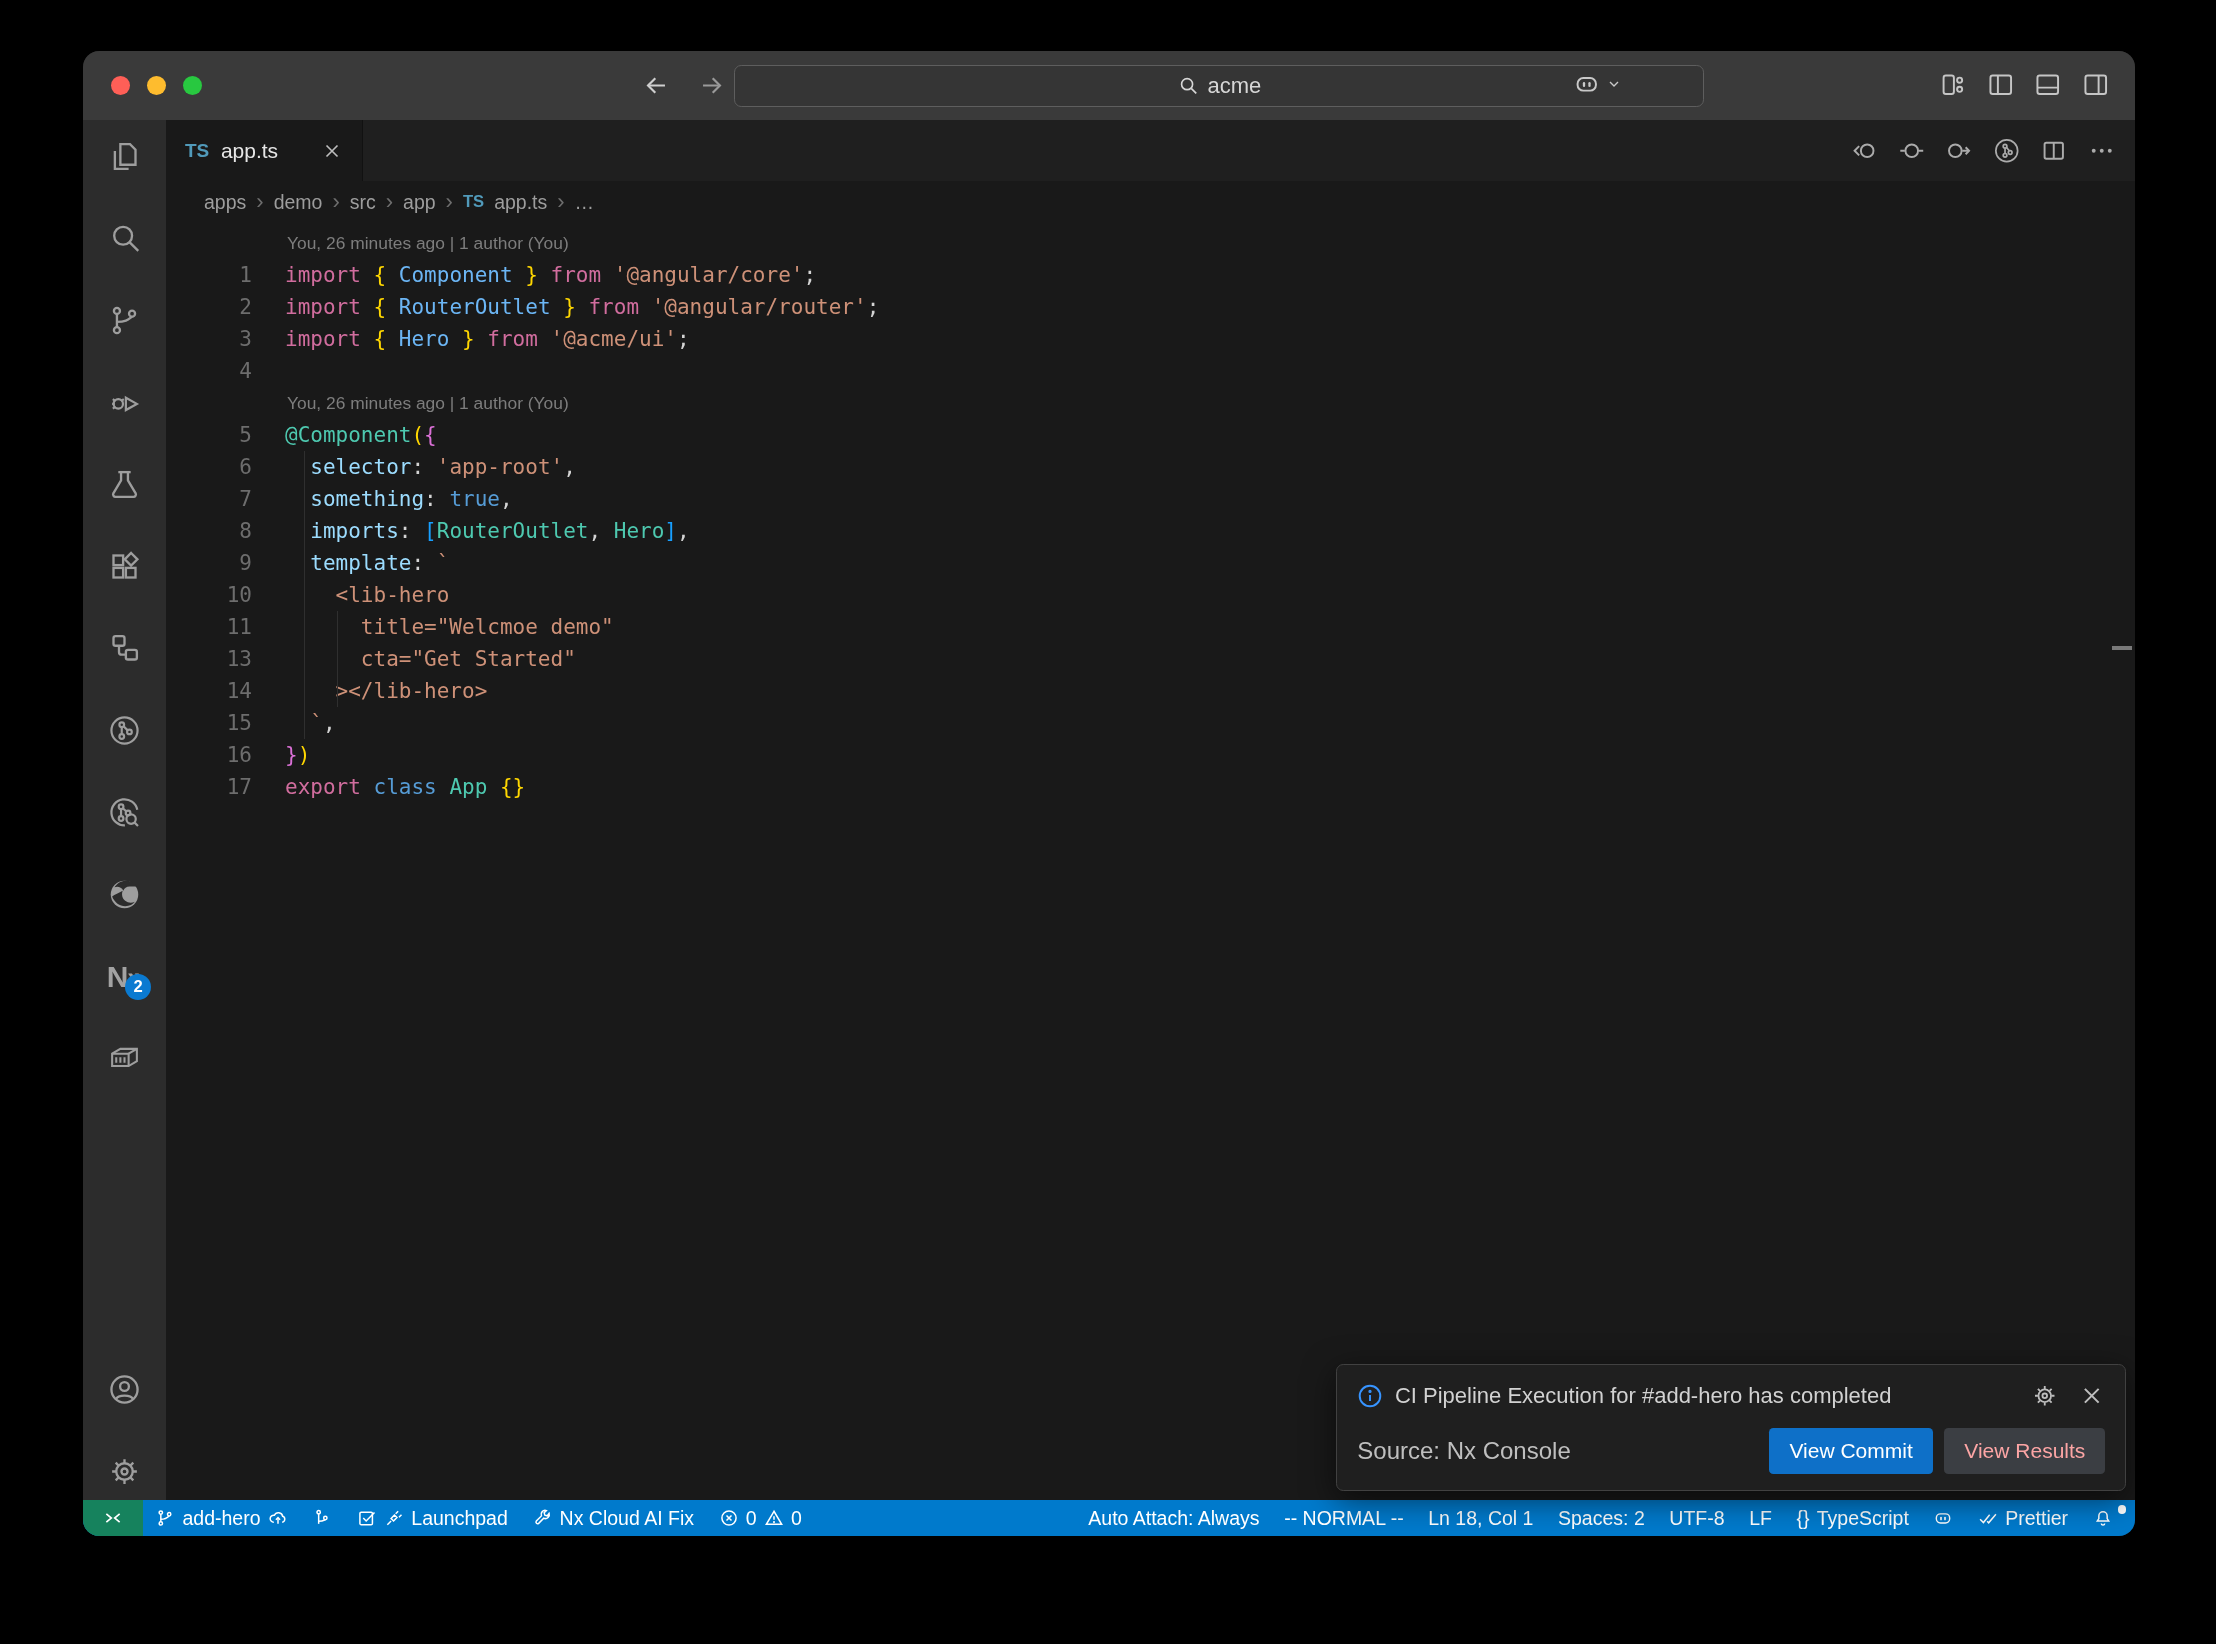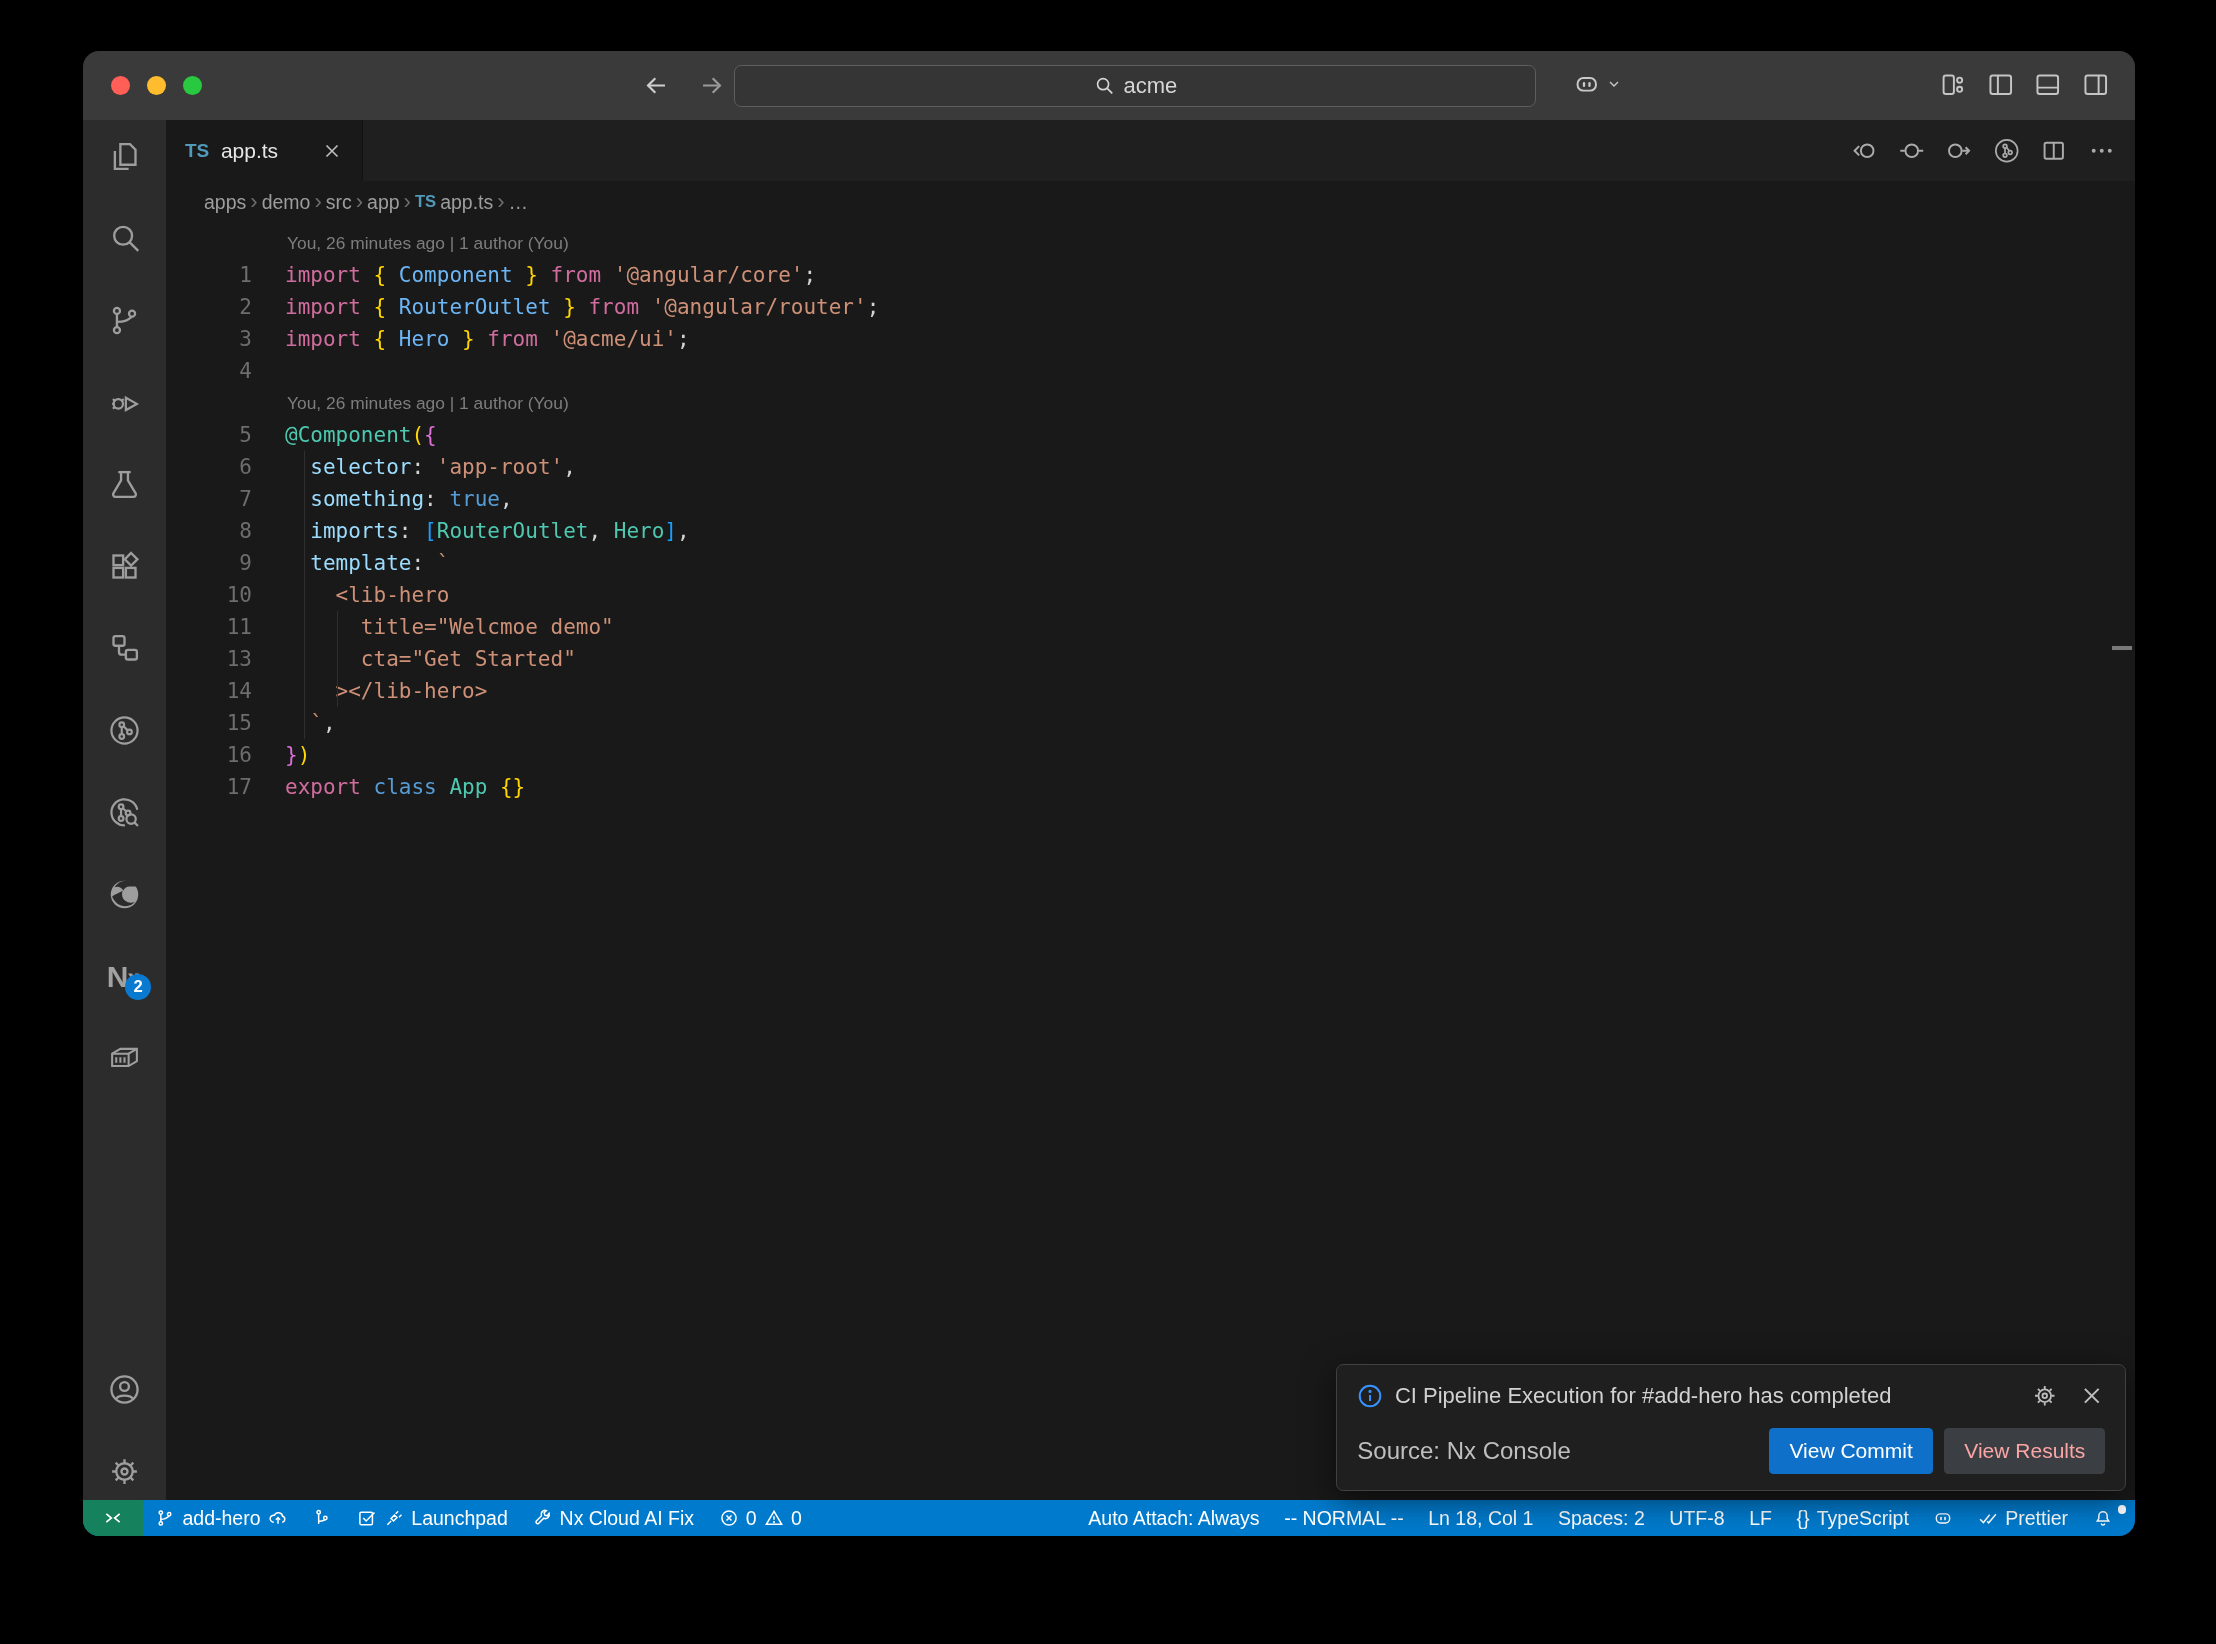--- a/index.html
+++ b/index.html
@@ -9,21 +9,21 @@
   .window { position:absolute; left:83px; top:51px; width:2052px; height:1485px;
             background:#191919; border-radius:16px; overflow:hidden; display:flex; flex-direction:column; }
 
   
   .titlebar { position:relative; flex:0 0 69px; background:#3A3A3A; }
   .lights { position:absolute; left:27.5px; top:25px; display:flex; gap:17.4px; }
   .light { width:19px; height:19px; border-radius:50%; }
   .light.red{ background:#FF5F57; } .light.yellow{ background:#FEBC2E; } .light.green{ background:#28C840; }
   .navarrow { position:absolute; top:20px; width:29px; height:29px; color:#CFCFCF; }
   .navarrow.fwd { color:#9A9A9A; }
-  .cmdcenter { position:absolute; left:651px; top:13.8px; width:802px; height:42px; background:#353535;
+  .cmdcenter { position:absolute; left:651px; top:13.8px; width:970px; height:42px; background:#353535;
                border:1.4px solid #5E5E5E; border-radius:7.2px; display:flex; align-items:center; justify-content:center;
                gap:8.7px; color:#D6D6D6; font-size:22px; }
   .copilot-tb { position:absolute; left:1490px; top:19px; display:flex; align-items:center; gap:5.8px; color:#C9C9C9; }
   .layout-icons { position:absolute; right:26px; top:20px; display:flex; gap:20px; color:#C5C5C5; }
   .icon36 { width:27.5px; height:27.5px; }
   .icon30 { width:22px; height:22px; }
 
   
   .main { flex:1; display:flex; min-height:0; }
   .activitybar { flex:0 0 83px; background:#2C2C2C; display:flex; flex-direction:column; align-items:center;
@@ -41,21 +41,21 @@
   
   .tabbar { flex:0 0 61px; background:#1F1F1F; display:flex; align-items:stretch; }
   .tab { width:197px; background:#191919; display:flex; align-items:center; gap:11.6px; padding:0 19px;
          border-right:1.4px solid #111; }
   .ts-badge { color:var(--ts-icon,#519ABA); font-weight:700; font-size:19px; }
   .tab-label { color:#E6E6E6; font-size:21px; }
   .tab-close { margin-left:auto; width:22px; height:22px; color:#BDBDBD; }
   .tab-actions { margin-left:auto; display:flex; align-items:center; gap:20px; padding-right:20px; color:#ABABAB; }
 
   
-  .breadcrumbs { flex:0 0 42px; display:flex; align-items:center; gap:4px; padding-left:38px;
+  .breadcrumbs { flex:0 0 42px; display:flex; align-items:center; gap:10px; padding-left:38px;
                  color:#9D9D9D; font-size:19.5px; background:#191919; }
   .bc-sep { color:#6E6E6E; font-size:22px; }
   .bc-ts { font-size:16.6px; }
 
   
   .code { flex:1; position:relative; font-family:"DejaVu Sans Mono", monospace; font-size:21px; color:#D4D4D4;
           padding-top:4.3px; overflow:hidden; }
   .cline { height:32px; line-height:32px; display:flex; white-space:pre; }
   .cline .num { flex:0 0 119px; text-align:right; padding-right:33px; color:#6D6D6D; }
   .cline.cur .num { color:#C6C6C6; }

